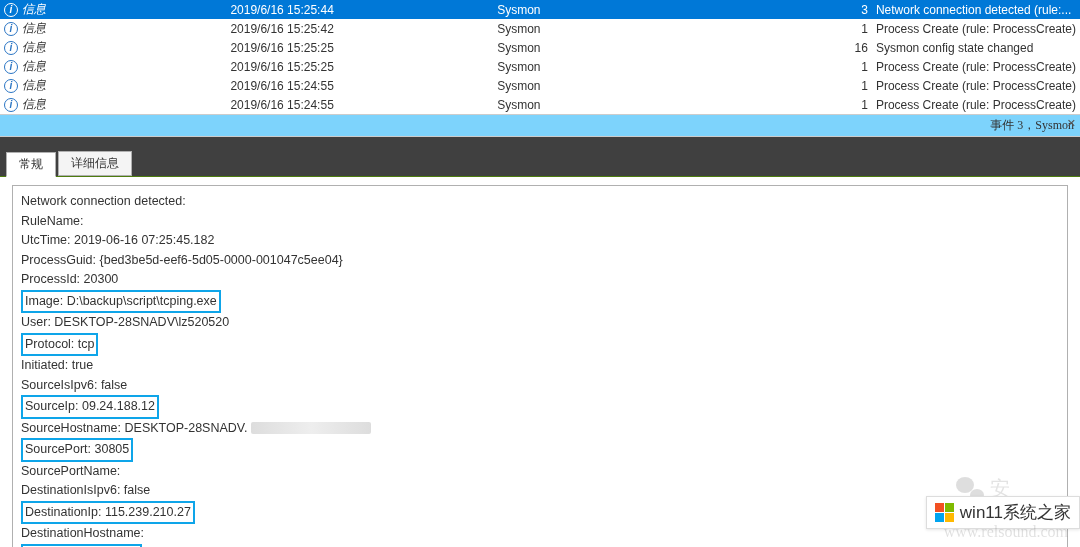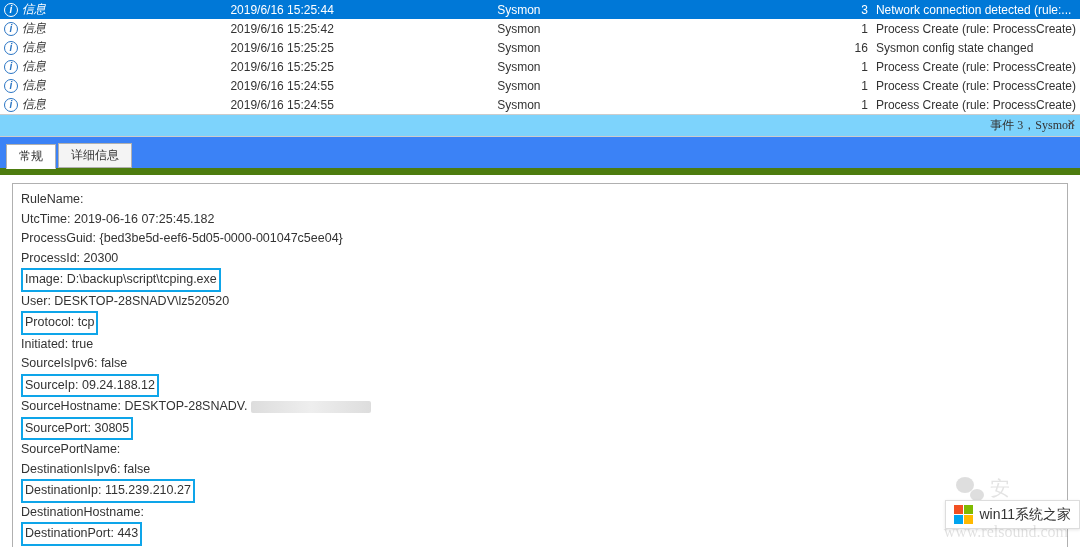--- a/index.html
+++ b/index.html
@@ -69,23 +69,23 @@
     .divider-close {
       position: absolute;
       right: 4px;
       top: 2px;
       font-size: 11px;
       cursor: pointer;
       color: #555;
     }
     .tabs {
       display: flex;
-      border-bottom: 7px solid #4d7c0f;
-      padding: 6px 6px 0 6px;
-      background: #3b82f6;
+      border-bottom: 1px solid #4d7c0f;
+      padding: 14px 6px 0 6px;
+      background: #404040;
     }
     .tab {
       padding: 3px 12px;
       border: 1px solid #b0b0b0;
       background: #f4f4f4;
       font-size: 12px;
       margin-right: 2px;
       cursor: pointer;
       position: relative;
     }
@@ -156,21 +156,21 @@
     .wechat-icon::after { width: 14px; height: 12px; right: 0; bottom: 0; }
     .win11-badge {
       position: absolute;
       right: 0;
       bottom: 18px;
       background: #fff;
       border: 1px solid #ddd;
       padding: 4px 8px;
       display: flex;
       align-items: center;
-      font-size: 14px;
+      font-size: 17px;
       box-shadow: 0 1px 3px rgba(0,0,0,0.1);
       justify-content: center;
     }
     .win11-logo {
       display: grid;
       grid-template-columns: 9px 9px;
       grid-template-rows: 9px 9px;
       gap: 1px;
       margin-right: 6px;
     }
@@ -233,20 +233,21 @@
   <span>事件 3，Sysmon</span>
   <span class="divider-close">✕</span>
 </div>
 
 <div class="tabs">
   <div class="tab active">常规</div>
   <div class="tab">详细信息</div>
 </div>
 
 <div class="detail-panel" id="detail-panel">
+    <div class="detail-line"><span>Network connection detected:</span></div>
     <div class="detail-line"><span>RuleName:</span></div>
     <div class="detail-line"><span>UtcTime: 2019-06-16 07:25:45.182</span></div>
     <div class="detail-line"><span>ProcessGuid: {bed3be5d-eef6-5d05-0000-001047c5ee04}</span></div>
     <div class="detail-line"><span>ProcessId: 20300</span></div>
     <div class="detail-line"><span class="red-box">Image: D:\backup\script\tcping.exe</span></div>
     <div class="detail-line"><span>User: DESKTOP-28SNADV\lz520520</span></div>
     <div class="detail-line"><span class="red-box">Protocol: tcp</span></div>
     <div class="detail-line"><span>Initiated: true</span></div>
     <div class="detail-line"><span>SourceIsIpv6: false</span></div>
     <div class="detail-line"><span class="red-box">SourceIp: 09.24.188.12</span></div>

